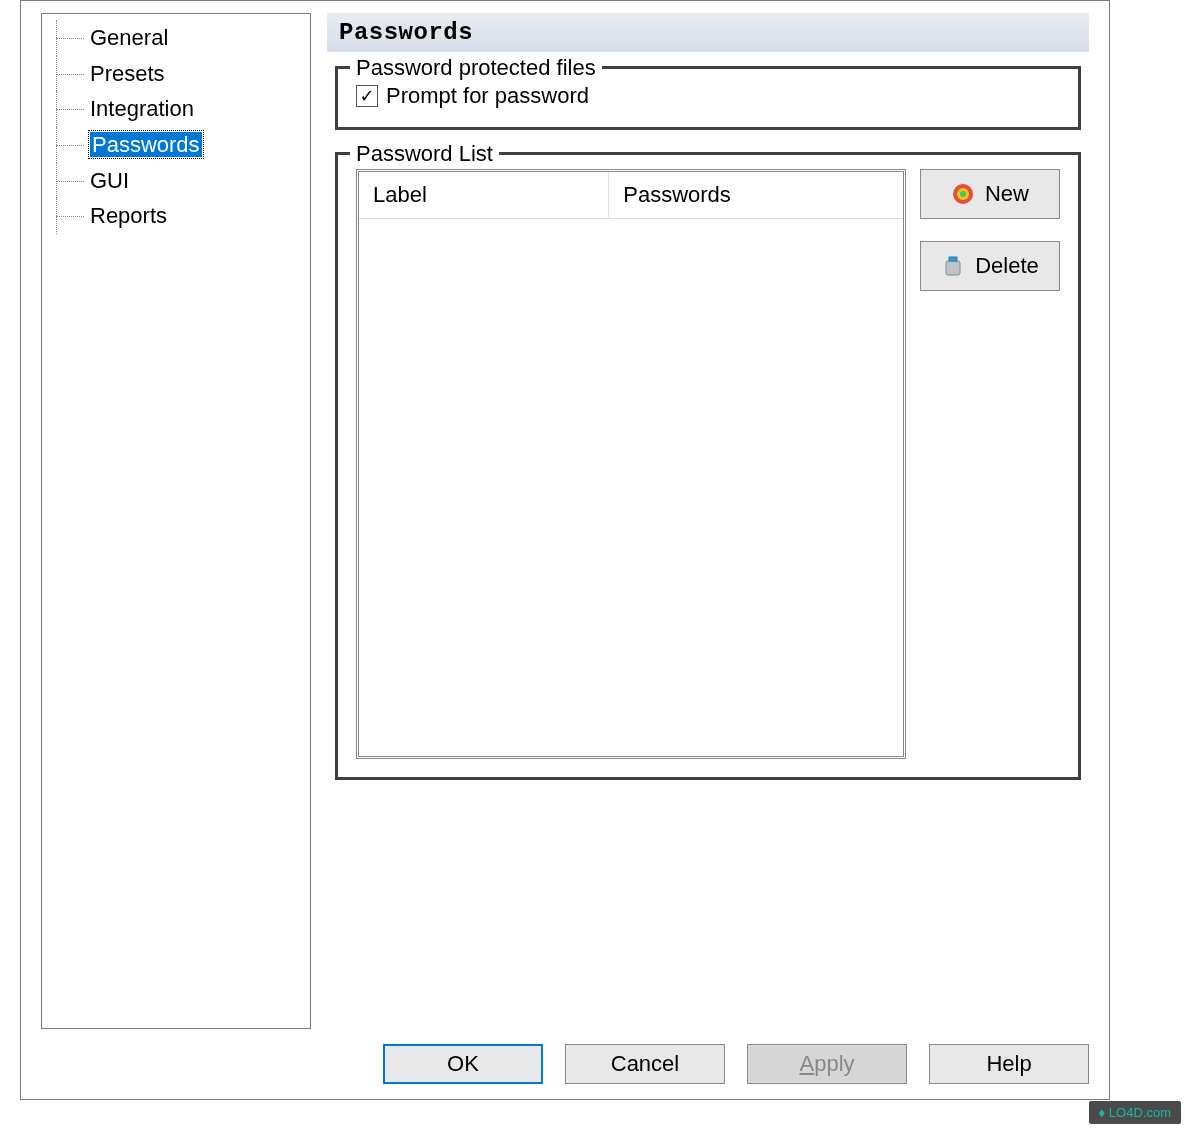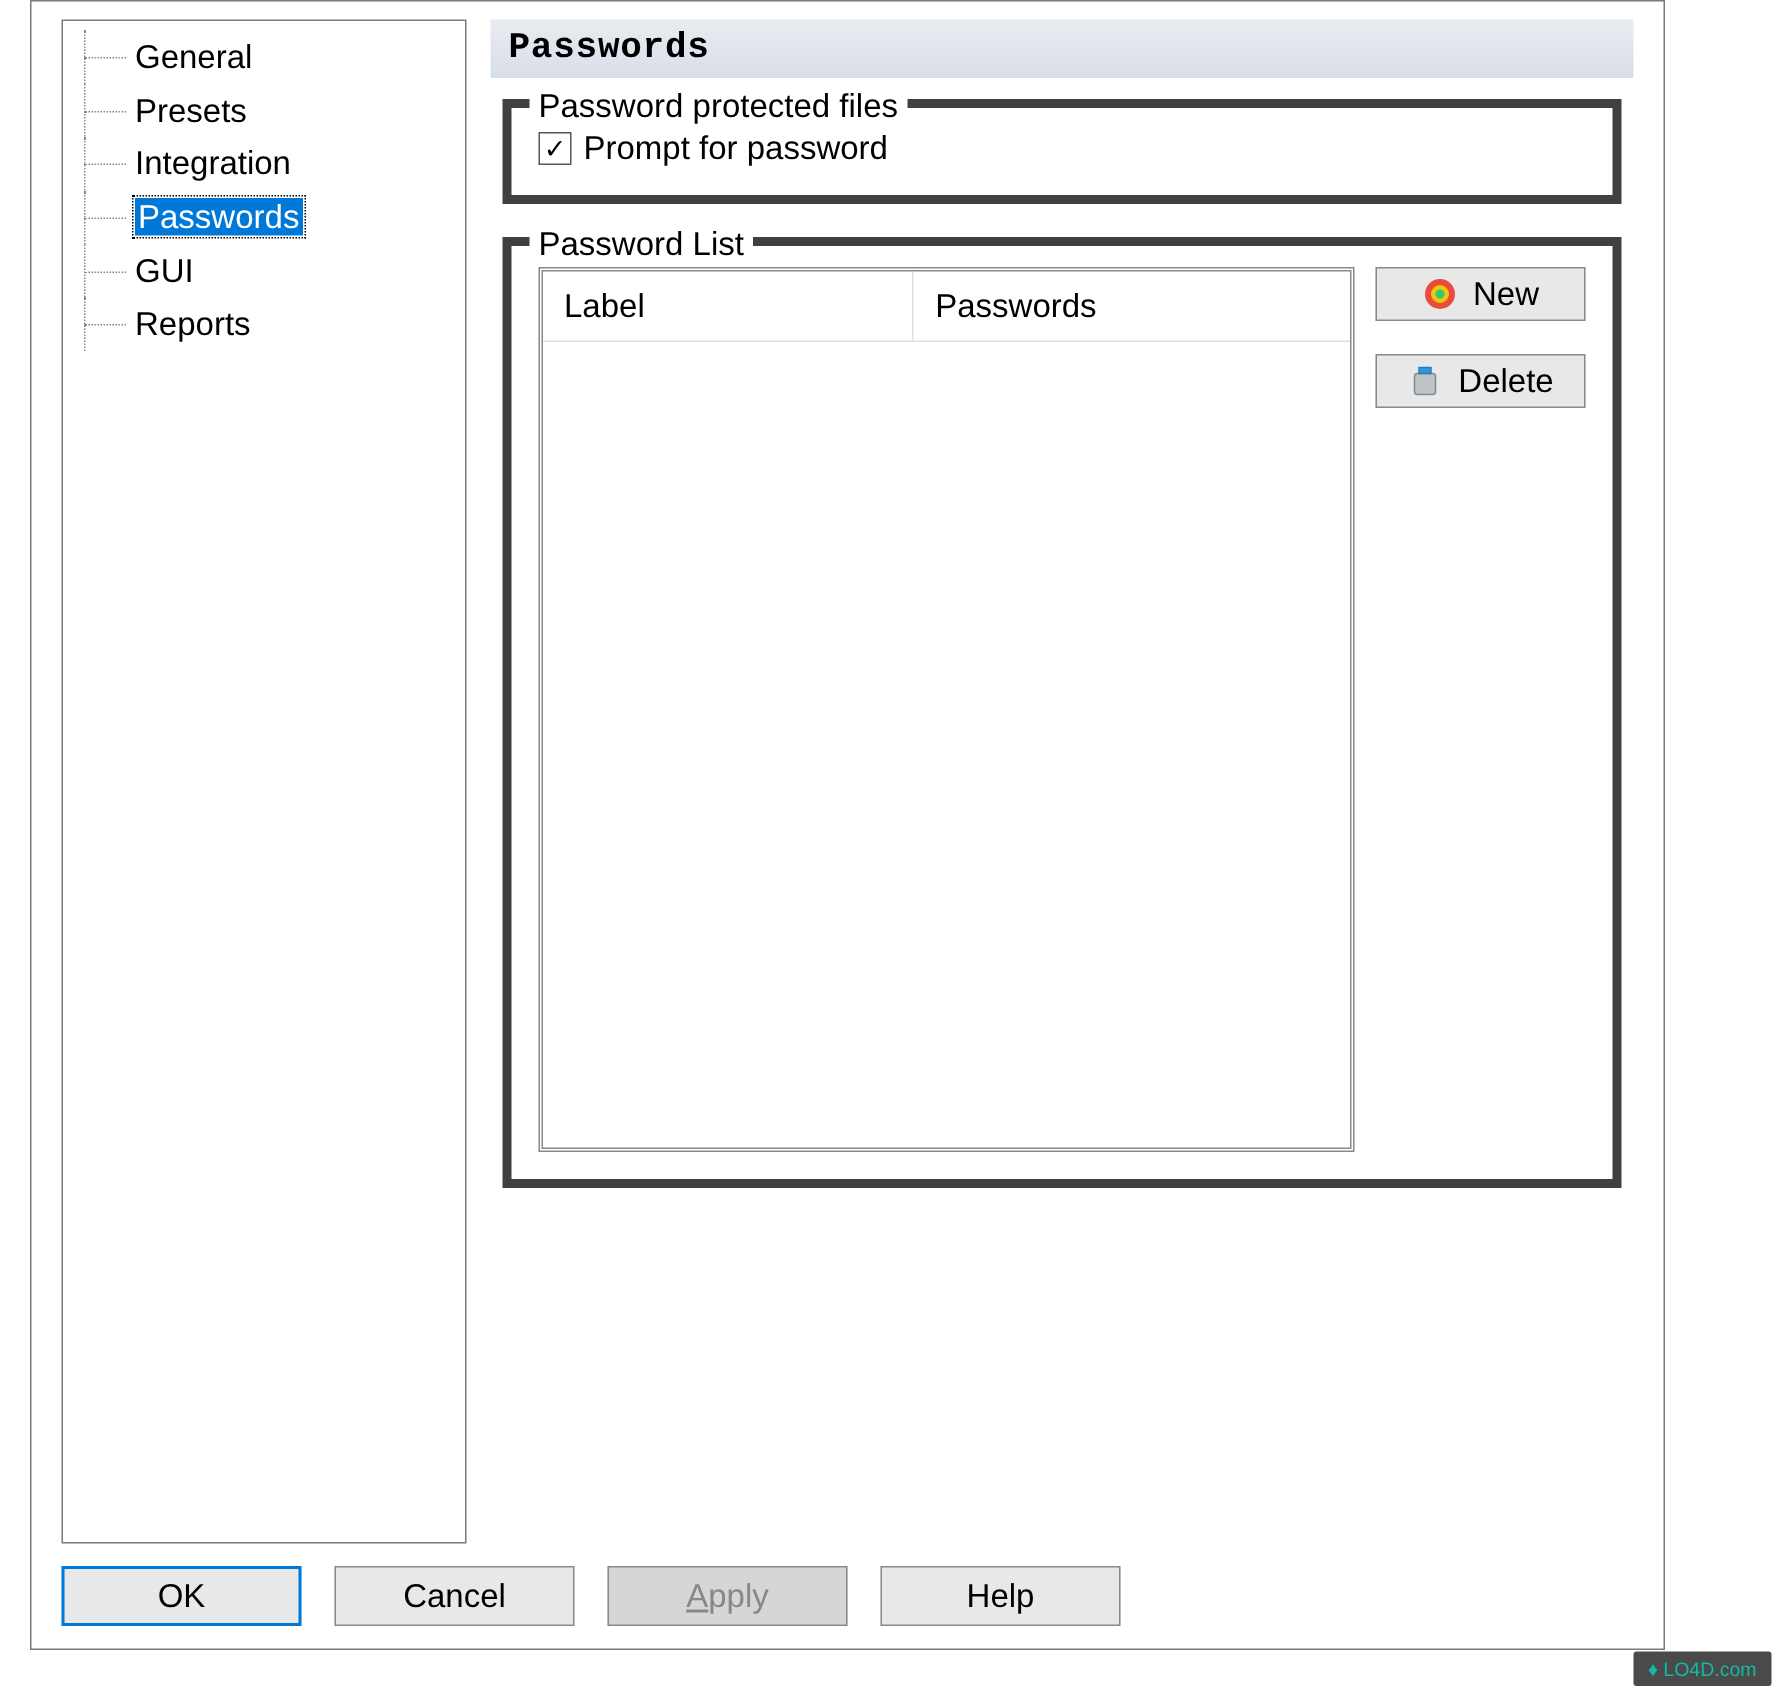--- a/index.html
+++ b/index.html
@@ -97,21 +97,21 @@
   font-weight: bold;
   font-size: 24px;
   padding: 6px 12px;
   letter-spacing: 0.5px;
 }
 .section-body {
   flex: 1;
   padding: 14px 8px 0 8px;
 }
 .fieldset {
-  border: 6px solid #404040;
+  border: 3px solid #404040;
   padding: 14px 18px 18px;
   position: relative;
   margin-bottom: 22px;
   font-size: 22px;
 }
 .fieldset .legend {
   position: absolute;
   top: -14px;
   left: 12px;
   background: #fff;
@@ -153,37 +153,37 @@
 .table-header .col:first-child { width: 46%; }
 .table-header .col:last-child { flex: 1; border-right: none; }
 
 .btn-col {
   display: flex;
   flex-direction: column;
   gap: 22px;
   width: 140px;
 }
 .tool-btn {
-  height: 36px;
+  height: 50px;
   border: 1px solid #8a8a8a;
   background: #e8e8e8;
   display: flex;
   align-items: center;
   justify-content: center;
   gap: 10px;
   cursor: pointer;
   font-size: 22px;
 }
 .tool-btn svg { width: 24px; height: 24px; }
 
 .footer {
   height: 70px;
   display: flex;
   align-items: center;
-  justify-content: flex-start;
+  justify-content: flex-end;
   gap: 22px;
   padding: 0 20px;
 }
 .dlg-btn {
   width: 160px;
   height: 40px;
   border: 1px solid #8a8a8a;
   background: #e8e8e8;
   font-size: 22px;
   cursor: pointer;

